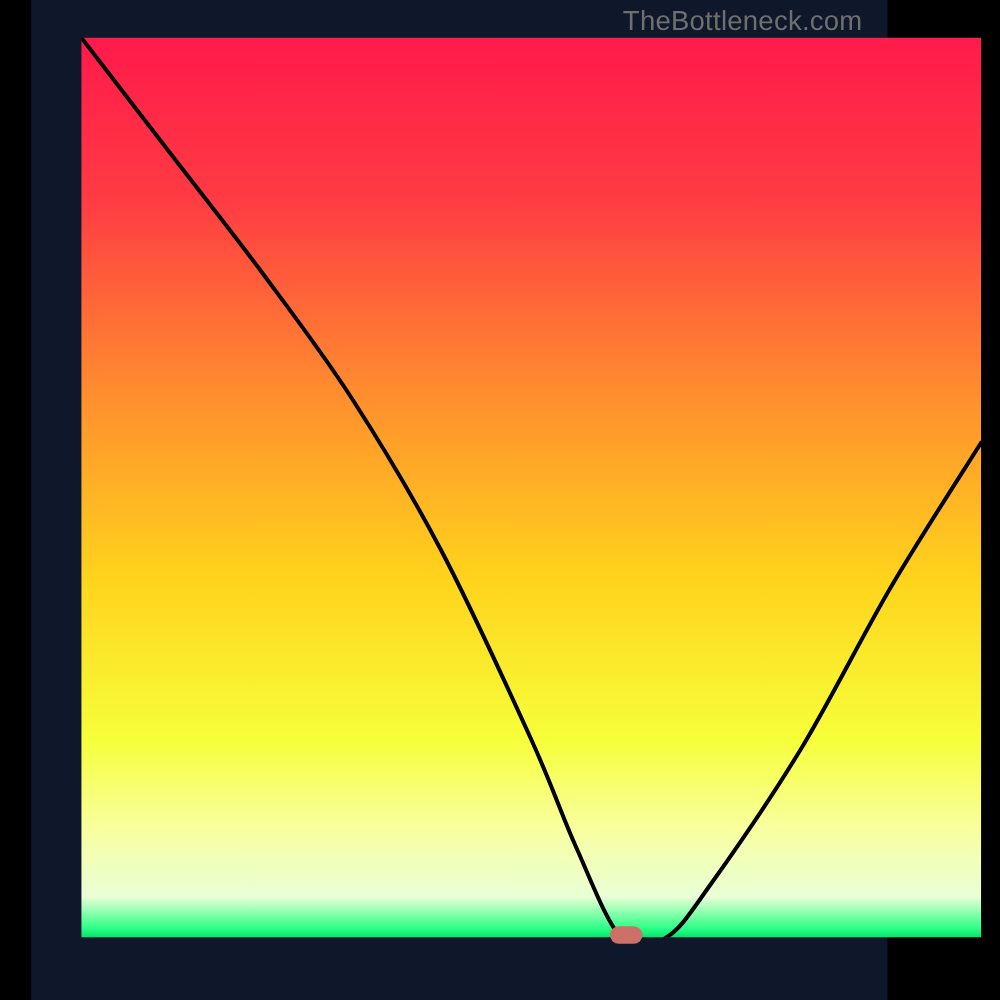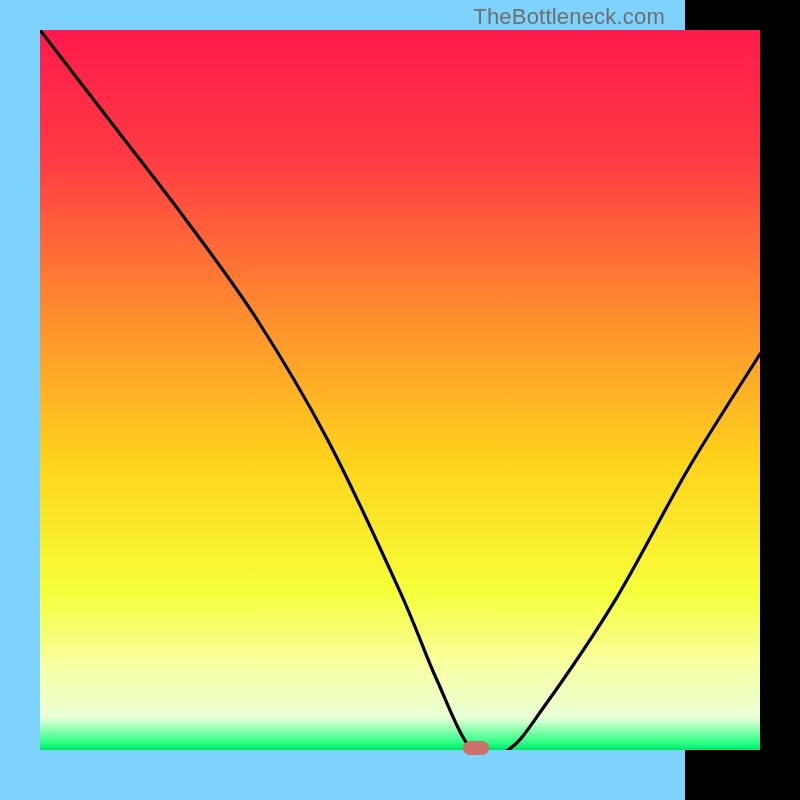--- a/index.html
+++ b/index.html
@@ -7,21 +7,22 @@
     padding: 0;
     width: 800px;
     height: 800px;
     background: #000;
     overflow: hidden;
   }
   .frame {
     position: relative;
     width: 685px;
     height: 800px;
-    background: #7dd3fc;
+    background: #0f172a;
+    margin-left: 25px;
   }
   .watermark {
     position: absolute;
     top: 4px;
     right: 20px;
     font-family: Arial, Helvetica, sans-serif;
     font-size: 22px;
     color: #6f6f6f;
     letter-spacing: 0.2px;
   }

